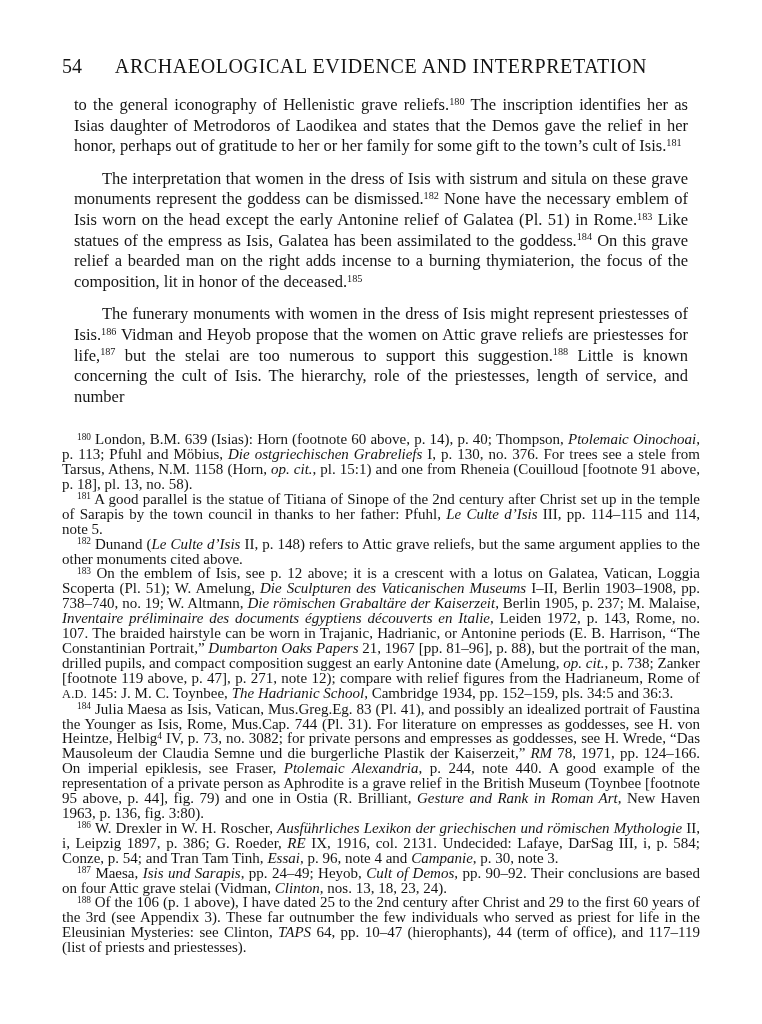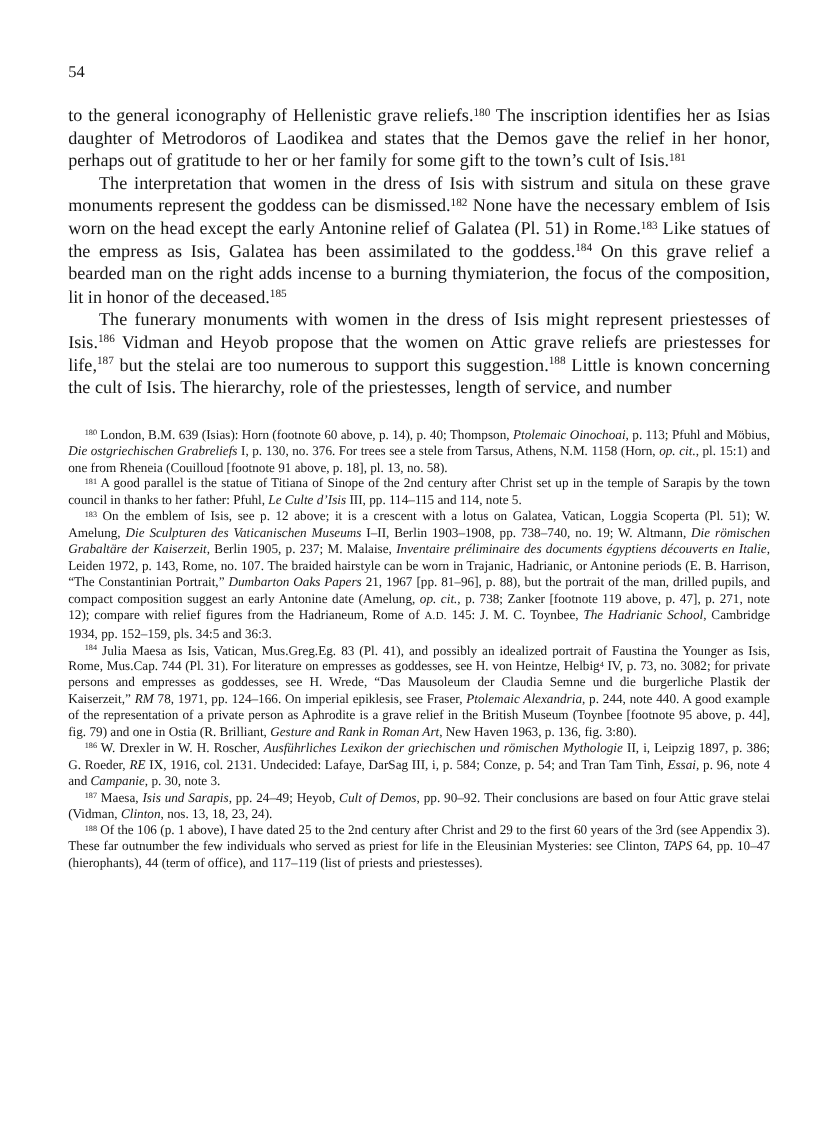--- a/index.html
+++ b/index.html
@@ -15,43 +15,43 @@
     background: #ffffff;
     box-sizing: border-box;
     padding: 56px 62px 0 62px;
     font-family: "Liberation Serif", "DejaVu Serif", serif;
     color: #151515;
     overflow: hidden;
   }
   .running-header {
     position: relative;
     height: 20px;
-    font-size: 15px;
+    font-size: 20px;
     line-height: 20px;
     text-align: center;
   }
   .page-number {
     position: absolute;
     left: 0;
     top: 0;
   }
   .running-head {
     letter-spacing: 0.6px;
   }
   .body-text {
     margin-top: 19px;
     font-size: 16.5px;
     line-height: 20.6px;
     text-align: justify;
   }
-  .para { margin: 0; }
+  .para { margin: 12px; }
   .para.indent { text-indent: 28px; }
   .footnotes {
     margin-top: 25px;
-    font-size: 12px;
+    font-size: 15px;
     line-height: 14.9px;
     text-align: justify;
   }
   .footnote {
     margin: 0;
     text-indent: 15px;
   }
   sup {
     font-size: 0.62em;
     line-height: 0;
@@ -61,28 +61,30 @@
   }
   .it { font-style: italic; }
   .sc { font-size: 0.82em; letter-spacing: 0.3px; }
 </style>
 </head>
 <body>
 
 <div class="page">
   <header class="running-header">
     <span class="page-number">54</span>
+    <span class="running-head">ARCHAEOLOGICAL EVIDENCE AND INTERPRETATION</span>
   </header>
   <main class="body-text">
       <p class="para"><span>to the general iconography of Hellenistic grave reliefs.</span><sup>180</sup><span> The inscription identifies her as Isias daughter of Metrodoros of Laodikea and states that the Demos gave the relief in her honor, perhaps out of gratitude to her or her family for some gift to the town’s cult of Isis.</span><sup>181</sup></p>
       <p class="para indent"><span>The interpretation that women in the dress of Isis with sistrum and situla on these grave monuments represent the goddess can be dismissed.</span><sup>182</sup><span> None have the necessary emblem of Isis worn on the head except the early Antonine relief of Galatea (Pl. 51) in Rome.</span><sup>183</sup><span> Like statues of the empress as Isis, Galatea has been assimilated to the goddess.</span><sup>184</sup><span> On this grave relief a bearded man on the right adds incense to a burning thymiaterion, the focus of the composition, lit in honor of the deceased.</span><sup>185</sup></p>
       <p class="para indent"><span>The funerary monuments with women in the dress of Isis might represent priestesses of Isis.</span><sup>186</sup><span> Vidman and Heyob propose that the women on Attic grave reliefs are priestesses for life,</span><sup>187</sup><span> but the stelai are too numerous to support this suggestion.</span><sup>188</sup><span> Little is known concerning the cult of Isis. The hierarchy, role of the priestesses, length of service, and number</span></p>
     </main>
   <section class="footnotes">
       <p class="footnote"><sup class="fn-marker">180</sup> <span>London, B.M. 639 (Isias): Horn (footnote 60 above, p. 14), p. 40; Thompson, </span><span class="it">Ptolemaic Oinochoai</span><span>, p. 113; Pfuhl and Möbius, </span><span class="it">Die ostgriechischen Grabreliefs</span><span> I, p. 130, no. 376. For trees see a stele from Tarsus, Athens, N.M. 1158 (Horn, </span><span class="it">op. cit.</span><span>, pl. 15:1) and one from Rheneia (Couilloud [footnote 91 above, p. 18], pl. 13, no. 58).</span></p>
       <p class="footnote"><sup class="fn-marker">181</sup> <span>A good parallel is the statue of Titiana of Sinope of the 2nd century after Christ set up in the temple of Sarapis by the town council in thanks to her father: Pfuhl, </span><span class="it">Le Culte d’Isis</span><span> III, pp. 114–115 and 114, note 5.</span></p>
+      <p class="footnote"><sup class="fn-marker">182</sup> <span>Dunand (</span><span class="it">Le Culte d’Isis</span><span> II, p. 148) refers to Attic grave reliefs, but the same argument applies to the other monuments cited above.</span></p>
       <p class="footnote"><sup class="fn-marker">183</sup> <span>On the emblem of Isis, see p. 12 above; it is a crescent with a lotus on Galatea, Vatican, Loggia Scoperta (Pl. 51); W. Amelung, </span><span class="it">Die Sculpturen des Vaticanischen Museums</span><span> I–II, Berlin 1903–1908, pp. 738–740, no. 19; W. Altmann, </span><span class="it">Die römischen Grabaltäre der Kaiserzeit</span><span>, Berlin 1905, p. 237; M. Malaise, </span><span class="it">Inventaire préliminaire des documents égyptiens découverts en Italie</span><span>, Leiden 1972, p. 143, Rome, no. 107. The braided hairstyle can be worn in Trajanic, Hadrianic, or Antonine periods (E. B. Harrison, “The Constantinian Portrait,” </span><span class="it">Dumbarton Oaks Papers</span><span> 21, 1967 [pp. 81–96], p. 88), but the portrait of the man, drilled pupils, and compact composition suggest an early Antonine date (Amelung, </span><span class="it">op. cit.</span><span>, p. 738; Zanker [footnote 119 above, p. 47], p. 271, note 12); compare with relief figures from the Hadrianeum, Rome of </span><span class="sc">A.D.</span><span> 145: J. M. C. Toynbee, </span><span class="it">The Hadrianic School</span><span>, Cambridge 1934, pp. 152–159, pls. 34:5 and 36:3.</span></p>
       <p class="footnote"><sup class="fn-marker">184</sup> <span>Julia Maesa as Isis, Vatican, Mus.Greg.Eg. 83 (Pl. 41), and possibly an idealized portrait of Faustina the Younger as Isis, Rome, Mus.Cap. 744 (Pl. 31). For literature on empresses as goddesses, see H. von Heintze, Helbig</span><sup>4</sup><span> IV, p. 73, no. 3082; for private persons and empresses as goddesses, see H. Wrede, “Das Mausoleum der Claudia Semne und die burgerliche Plastik der Kaiserzeit,” </span><span class="it">RM</span><span> 78, 1971, pp. 124–166. On imperial epiklesis, see Fraser, </span><span class="it">Ptolemaic Alexandria</span><span>, p. 244, note 440. A good example of the representation of a private person as Aphrodite is a grave relief in the British Museum (Toynbee [footnote 95 above, p. 44], fig. 79) and one in Ostia (R. Brilliant, </span><span class="it">Gesture and Rank in Roman Art</span><span>, New Haven 1963, p. 136, fig. 3:80).</span></p>
       <p class="footnote"><sup class="fn-marker">186</sup> <span>W. Drexler in W. H. Roscher, </span><span class="it">Ausführliches Lexikon der griechischen und römischen Mythologie</span><span> II, i, Leipzig 1897, p. 386; G. Roeder, </span><span class="it">RE</span><span> IX, 1916, col. 2131. Undecided: Lafaye, DarSag III, i, p. 584; Conze, p. 54; and Tran Tam Tinh, </span><span class="it">Essai</span><span>, p. 96, note 4 and </span><span class="it">Campanie</span><span>, p. 30, note 3.</span></p>
       <p class="footnote"><sup class="fn-marker">187</sup> <span>Maesa, </span><span class="it">Isis und Sarapis</span><span>, pp. 24–49; Heyob, </span><span class="it">Cult of Demos</span><span>, pp. 90–92. Their conclusions are based on four Attic grave stelai (Vidman, </span><span class="it">Clinton</span><span>, nos. 13, 18, 23, 24).</span></p>
       <p class="footnote"><sup class="fn-marker">188</sup> <span>Of the 106 (p. 1 above), I have dated 25 to the 2nd century after Christ and 29 to the first 60 years of the 3rd (see Appendix 3). These far outnumber the few individuals who served as priest for life in the Eleusinian Mysteries: see Clinton, </span><span class="it">TAPS</span><span> 64, pp. 10–47 (hierophants), 44 (term of office), and 117–119 (list of priests and priestesses).</span></p>
     </section>
 </div>
 
 </body></html>

